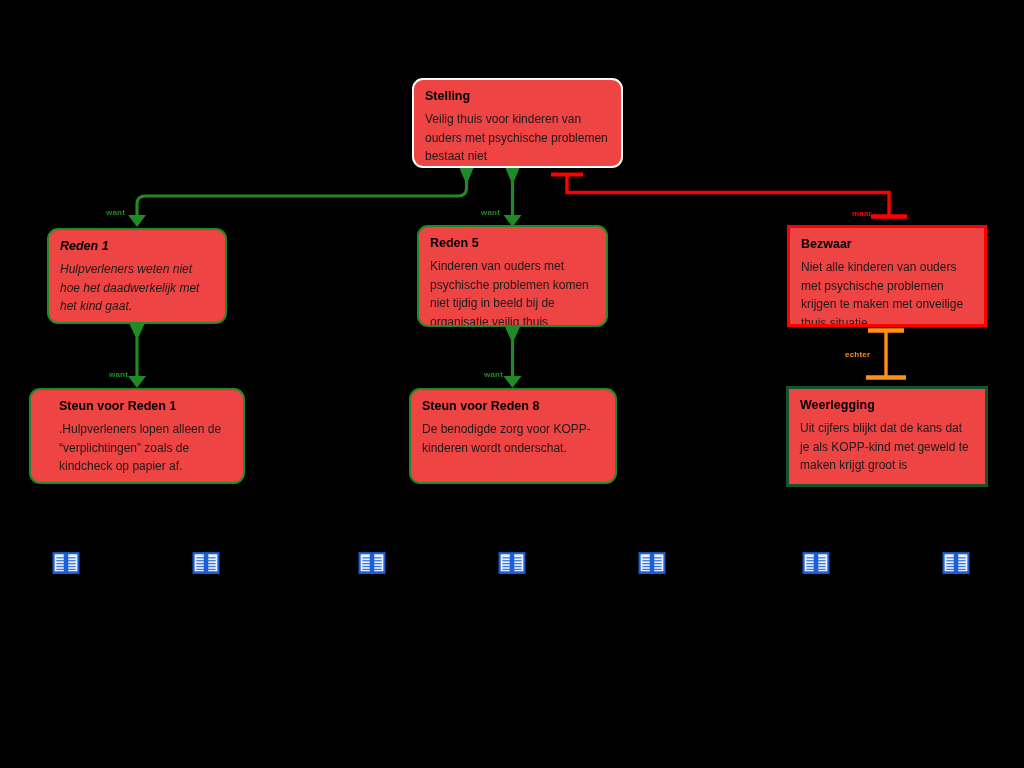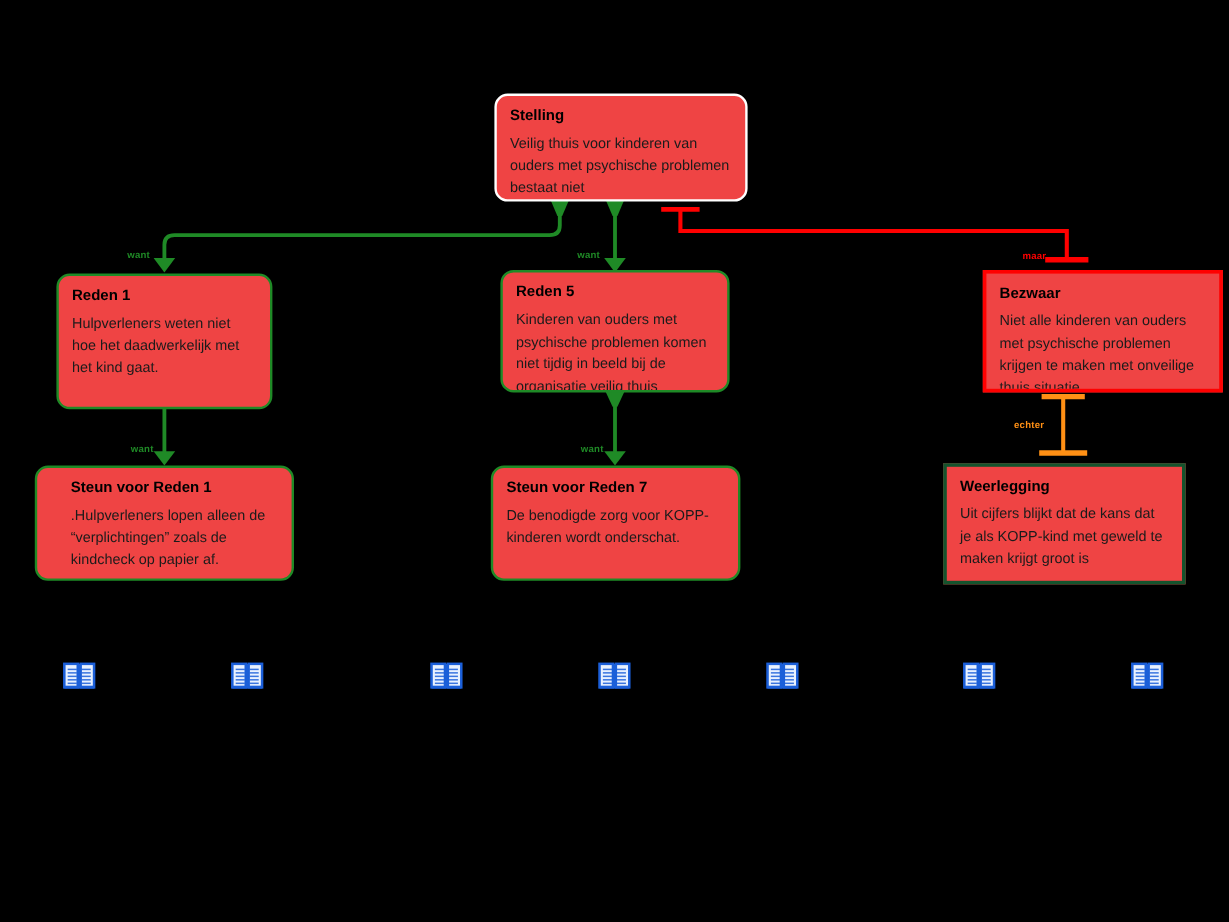--- a/index.html
+++ b/index.html
@@ -123,42 +123,42 @@
   <div class="edge-label" style="left:852px; top:209px; color:#ff0000;">maar</div>
   <div class="edge-label" style="left:109px; top:370px; color:#1f8a26;">want</div>
   <div class="edge-label" style="left:484px; top:370px; color:#1f8a26;">want</div>
   <div class="edge-label" style="left:845px; top:350px; color:#ff9015;">echter</div>
 
   <div class="node rounded" style="left:412px; top:78px; width:211px; height:90px; border:2px solid #ffffff;">
     <div class="title">Stelling</div>
     <div class="body">Veilig thuis voor kinderen van ouders met psychische problemen bestaat niet</div>
   </div>
 
-  <div class="node rounded" style="left:47px; top:228px; width:180px; height:113px; border:2.5px solid #1f8a26;">
+  <div class="node rounded" style="left:47px; top:228px; width:180px; height:96px; border:2.5px solid #1f8a26;font-style:italic;">
     <div class="title">Reden 1</div>
     <div class="body">Hulpverleners weten niet hoe het daadwerkelijk met het kind gaat.</div>
   </div>
 
   <div class="node rounded" style="left:417px; top:225px; width:191px; height:102px; border:2.5px solid #1f8a26;">
     <div class="title">Reden 5</div>
     <div class="body">Kinderen van ouders met psychische problemen komen niet tijdig in beeld bij de organisatie veilig thuis</div>
   </div>
 
-  <div class="node" style="left:787px; top:225px; width:200px; height:102px; border:3px solid #ff0000;margin-left:32px;">
+  <div class="node" style="left:787px; top:225px; width:200px; height:102px; border:3px solid #ff0000;">
     <div class="title">Bezwaar</div>
     <div class="body">Niet alle kinderen van ouders met psychische problemen krijgen te maken met onveilige thuis situatie</div>
   </div>
 
   <div class="node rounded" style="left:29px; top:388px; width:216px; height:96px; border:2.5px solid #1f8a26;padding-left:28px;">
     <div class="title">Steun voor Reden 1</div>
     <div class="body">.Hulpverleners lopen alleen de “verplichtingen” zoals de kindcheck op papier af.</div>
   </div>
 
   <div class="node rounded" style="left:409px; top:388px; width:208px; height:96px; border:2.5px solid #1f8a26;">
-    <div class="title">Steun voor Reden 7</div>
+    <div class="title">Steun voor Reden 8</div>
     <div class="body">De benodigde zorg voor KOPP-kinderen wordt onderschat.</div>
   </div>
 
   <div class="node" style="left:786px; top:386px; width:202px; height:101px; border:3px solid #14532d;">
     <div class="title">Weerlegging</div>
     <div class="body">Uit cijfers blijkt dat de kans dat je als KOPP-kind met geweld te maken krijgt groot is</div>
   </div>
 
   <div id="icon-container">
       <div class="book-icon" style="left: 52px; top: 551px;"><svg width="28" height="24" viewBox="0 0 28 24" xmlns="http://www.w3.org/2000/svg">

